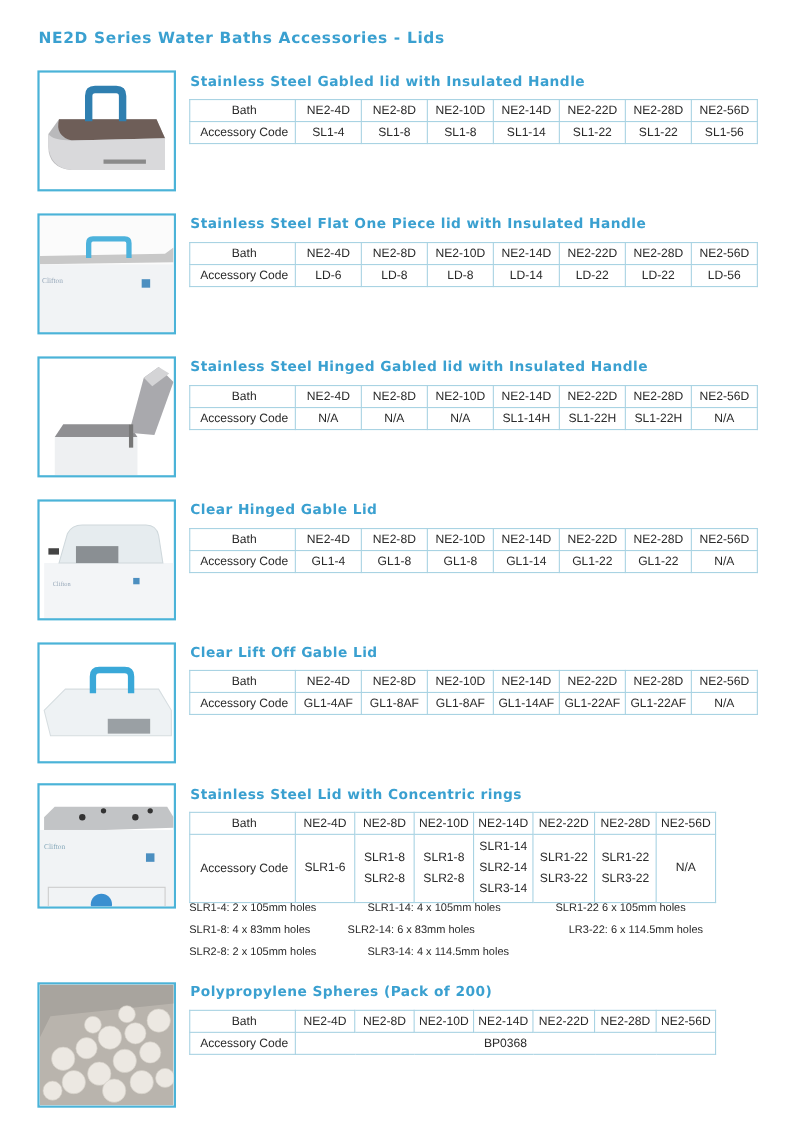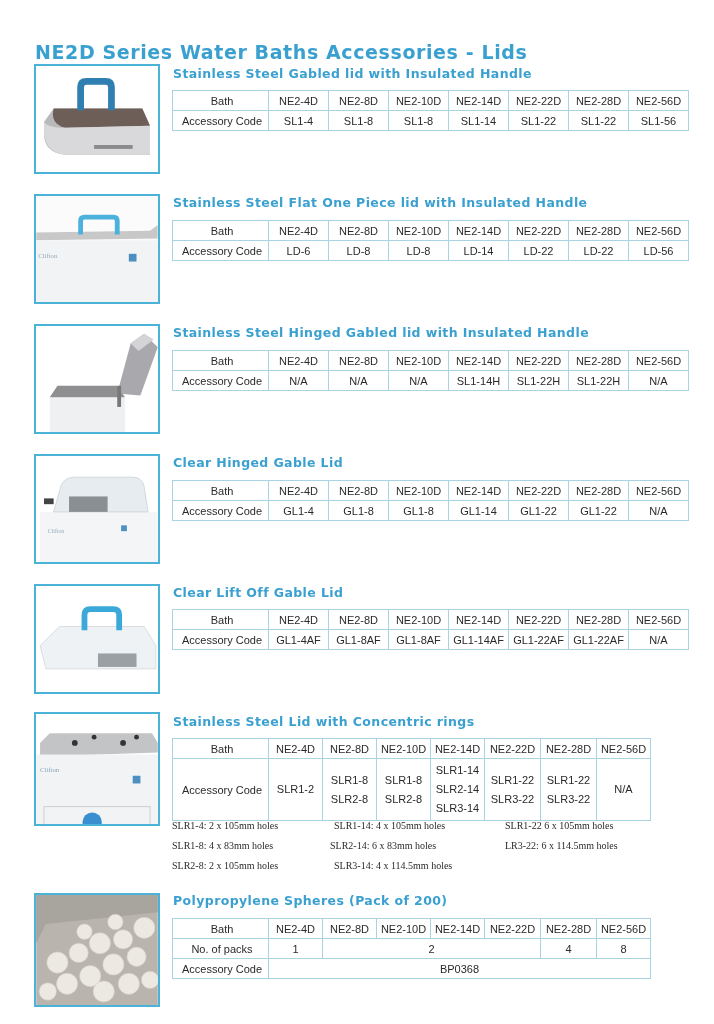--- a/index.html
+++ b/index.html
@@ -1,32 +1,32 @@
 <!DOCTYPE html>
 <html><head>
 <meta charset="utf-8">
 <style>
   html, body { margin: 0; padding: 0; background: #ffffff; }
   body { width: 714px; height: 1024px; position: relative; overflow: hidden; font-family: "Liberation Sans", sans-serif; color: #2a2a2a; }
-  .page-title { position: absolute; left: 35px; top: 41px; font-family: "DejaVu Sans", sans-serif; font-weight: bold; font-size: 19px; color: #3aa0d0; letter-spacing: 0.6px; }
+  .page-title { position: absolute; left: 35px; top: 27px; font-family: "DejaVu Sans", sans-serif; font-weight: bold; font-size: 14px; color: #3aa0d0; letter-spacing: 0.6px; }
   .section { position: absolute; left: 0; width: 714px; }
   .photo { position: absolute; left: 34px; width: 126px; height: 110px; border: 2px solid #4bb3d8; background: #fff; overflow: hidden; box-sizing: border-box; }
   .photo svg { width: 100%; height: 100%; display: block; }
   .sec-title { position: absolute; left: 173px; font-family: "DejaVu Sans", sans-serif; font-weight: bold; font-size: 12.5px; color: #3aa0d0; letter-spacing: 0.4px; white-space: nowrap; }
   table.spec { position: absolute; left: 172px; border-collapse: collapse; font-size: 11px; color: #2a2a2a; border: 1.5px solid #a9d3e3; }
   table.spec td { border: 1px solid #a9d3e3; padding: 0; height: 19px; text-align: center; white-space: nowrap; }
   table.spec td.lab { text-align: center; padding-left: 3px; }
   table.wide td.lab { width: 92px; }
   table.wide td.val { width: 59px; }
   table.narrow td.lab { width: 92px; }
   table.narrow td.val { width: 53px; }
   table.narrow td.val.v22, table.narrow td.val.v28 { width: 55px; }
   .multi { line-height: 19px; padding: 2px 0 !important; }
   .notes { position: absolute; left: 172px; top: 820px; font-size: 10px; color: #2a2a2a; }
-  .note { position: absolute; white-space: nowrap; font-family: Liberation Serif, serif; }
+  .note { position: absolute; white-space: nowrap; }
 </style>
 </head>
 <body>
 
 <div class="page-title">NE2D Series Water Baths Accessories - Lids</div>
 
 <div class="section">
   <div class="photo" style="top:64px;">
     <svg viewBox="0 0 126 110">
       <path d="M8 58 L18 44 L110 44 L118 62 L118 92 L30 92 Q8 90 8 70 Z" fill="#b9b9bb"></path>
@@ -235,21 +235,21 @@
       <td class="val">NE2-8D</td>
       <td class="val">NE2-10D</td>
       <td class="val">NE2-14D</td>
       <td class="val v22">NE2-22D</td>
       <td class="val v28">NE2-28D</td>
       <td class="val">NE2-56D</td>
     </tr>
     <tr>
       <td class="lab">Accessory Code</td>
       <td class="val multi">
-            <div>SLR1-2</div>
+            <div>SLR1-6</div>
           </td>
       <td class="val multi">
             <div>SLR1-8</div>
             <div>SLR2-8</div>
           </td>
       <td class="val multi">
             <div>SLR1-8</div>
             <div>SLR2-8</div>
           </td>
       <td class="val multi">
@@ -269,24 +269,24 @@
             <div>N/A</div>
           </td>
     </tr>
   </tbody>
     </table>
   <div class="notes">
     <div class="note" style="left:0; top:0;">SLR1-4: 2 x 105mm holes</div>
     <div class="note" style="left:0; top:20px;">SLR1-8: 4 x 83mm holes</div>
     <div class="note" style="left:0; top:40px;">SLR2-8: 2 x 105mm holes</div>
     <div class="note" style="left:162px; top:0;">SLR1-14: 4 x 105mm holes</div>
-    <div class="note" style="left:158px; top:20px;">SLR2-14: 6 x 83mm holes</div>
+    <div class="note" style="left:144px; top:20px;">SLR2-14: 6 x 83mm holes</div>
     <div class="note" style="left:162px; top:40px;text-align:center;">SLR3-14: 4 x 114.5mm holes</div>
     <div class="note" style="left:333px; top:0;">SLR1-22 6 x 105mm holes</div>
-    <div class="note" style="left:333px; top:20px;">LR3-22: 6 x 114.5mm holes</div>
+    <div class="note" style="left:345px; top:20px;">LR3-22: 6 x 114.5mm holes</div>
   </div>
 </div>
 
 <div class="section">
   <div class="photo" style="top:893px; height:114px;">
     <svg viewBox="0 0 126 114">
       <rect width="126" height="114" fill="#b9b4ad"></rect>
       <path d="M0 0 L126 0 L126 18 L10 30 L0 50 Z" fill="#a8a49e"></path>
       <g fill="#ece8e2" stroke="#d2ccc4" stroke-width="0.6">
         <circle cx="22" cy="70" r="11"></circle>
@@ -314,25 +314,18 @@
       <td class="lab">Bath</td>
       <td class="val">NE2-4D</td>
       <td class="val">NE2-8D</td>
       <td class="val">NE2-10D</td>
       <td class="val">NE2-14D</td>
       <td class="val v22">NE2-22D</td>
       <td class="val v28">NE2-28D</td>
       <td class="val">NE2-56D</td>
     </tr>
     <tr>
-      <td class="lab">No. of packs</td>
-      <td class="val">1</td>
-      <td class="val" colspan="4">2</td>
-      <td class="val v28">4</td>
-      <td class="val">8</td>
-    </tr>
-    <tr>
       <td class="lab">Accessory Code</td>
       <td class="val" colspan="7">BP0368</td>
     </tr>
   </tbody>
     </table>
 </div>
 
 </body></html>

